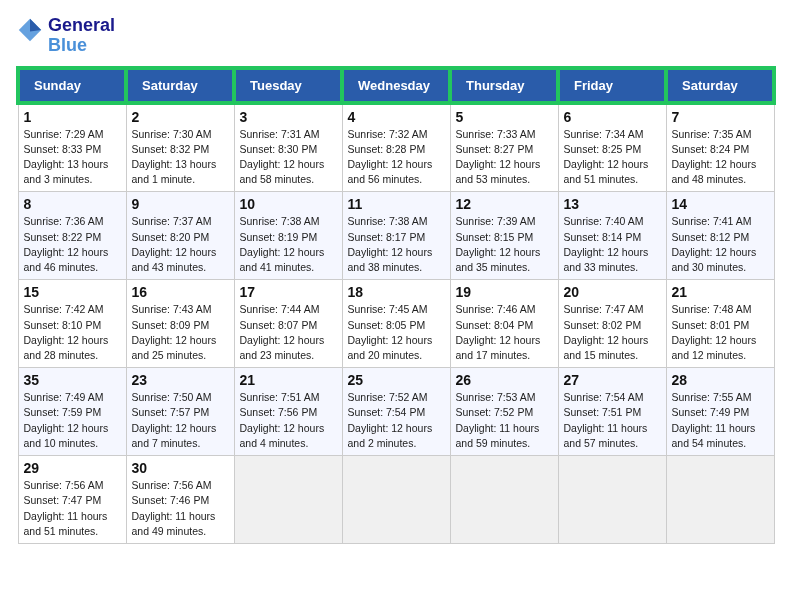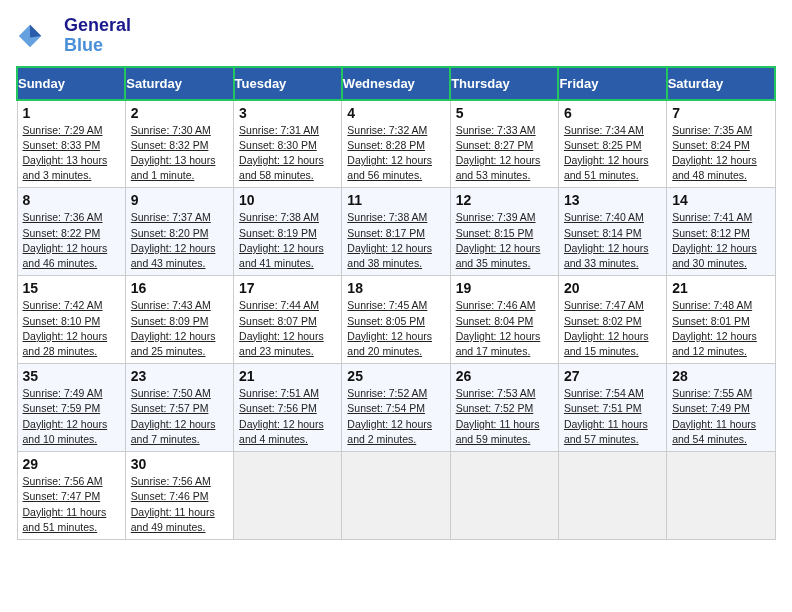--- a/index.html
+++ b/index.html
@@ -11,22 +11,22 @@
       padding: 16px;
     }
     .header {
       display: flex;
       justify-content: space-between;
       align-items: flex-start;
       margin-bottom: 10px;
     }
     .logo {
       display: flex;
-      align-items: center;
-      gap: 20px;
+      align-items: flex-start;
+      gap: 4px;
     }
     .logo-text {
       font-size: 18px;
       font-weight: bold;
       line-height: 1.1;
     }
     .logo-text span {
       color: #1a1a8c;
     }
     .logo-text .blue {
@@ -50,25 +50,25 @@
       color: #444;
     }
     table {
       width: 100%;
       border-collapse: collapse;
       font-size: 11px;
     }
     thead tr th {
       background: #2a5caa;
       color: #fff;
-      padding: 8px 0;
+      padding: 8px 14px;
       text-align: left;
       font-size: 13px;
       font-weight: bold;
-      border: 2px solid #22c55e;
+      border: 4px solid #22c55e;
     }
     tbody tr td {
       border: 1px solid #ccc;
       vertical-align: top;
       padding: 4px 5px;
       width: 107px;
       background: #fff;
       min-height: 70px;
     }
     tbody tr:nth-child(even) td {
@@ -78,21 +78,20 @@
       font-size: 14px;
       font-weight: bold;
       color: #111;
       display: block;
       margin-bottom: 2px;
     }
     .day-info {
       color: #222;
       font-size: 10.5px;
       line-height: 1.45;
-      text-decoration: underline;
     }
     td.empty {
       background: #f0f0f0 !important;
     }
   </style>
 </head>
 <body>
 
 <div class="header">
   <div class="logo">

